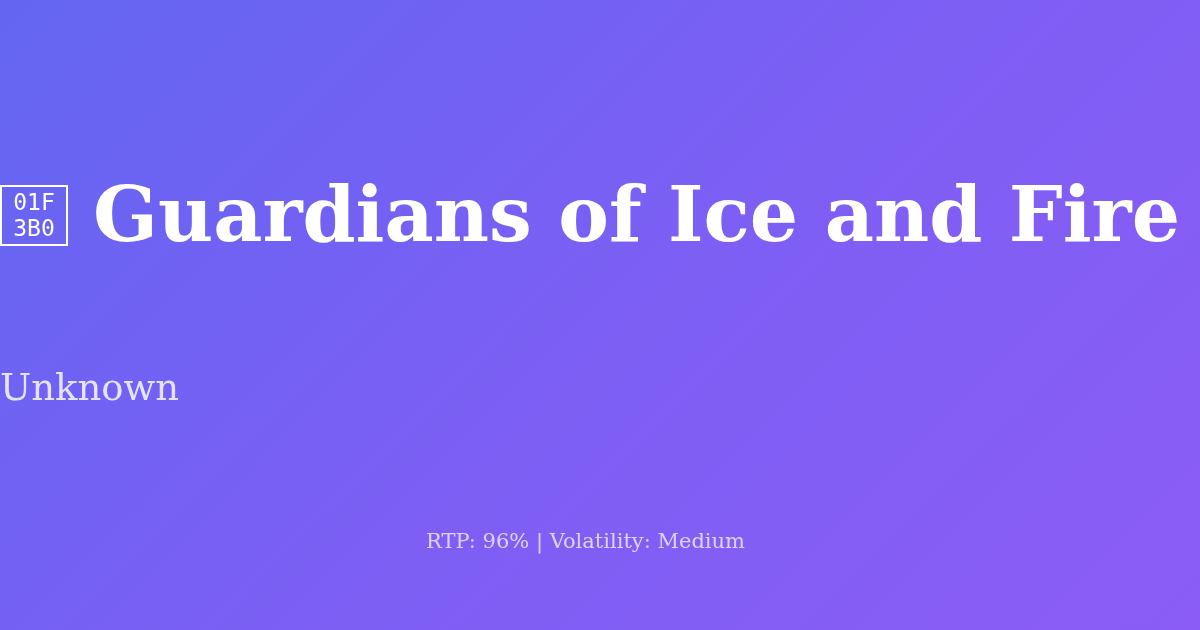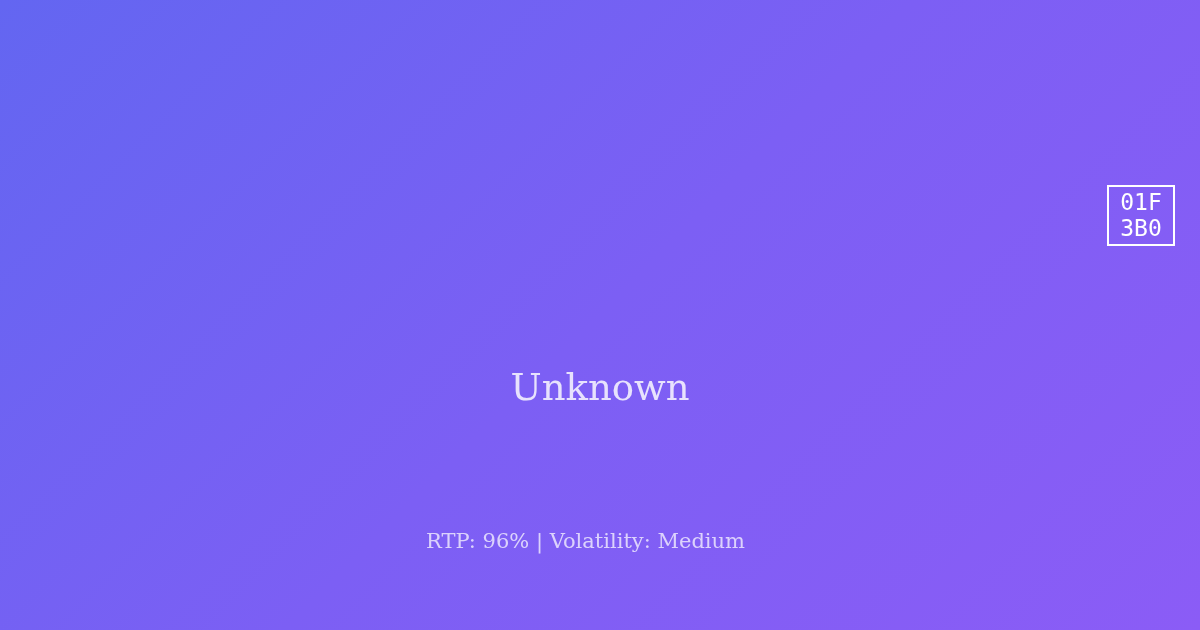--- a/index.html
+++ b/index.html
@@ -29,21 +29,21 @@
 
   
   .title-row {
     position: absolute;
     top: 0;
     left: 0;
     width: 1200px;
     height: 514px;
     display: flex;
     align-items: center;
-    justify-content: flex-end;
+    justify-content: flex-start;
     pointer-events: none;
   }
 
   .title-inner {
     display: flex;
     align-items: center;
     justify-content: center;
     white-space: nowrap;
     transform: translateY(-42px);
   }
@@ -82,21 +82,21 @@
     letter-spacing: 0px;
     white-space: nowrap;
   }
 
   
   .subtitle {
     position: absolute;
     top: 368px;
     left: 0;
     width: 1200px;
-    text-align: center;
+    text-align: left;
     font-family: "DejaVu Serif", "Liberation Serif", serif;
     font-size: 37px;
     font-weight: 400;
     line-height: 40px;
     color: rgba(255, 255, 255, 0.82);
   }
 
   
   .footer-meta {
     position: absolute;
@@ -117,20 +117,21 @@
 <div id="og-card">
 
   <div class="title-row">
     <div class="title-inner">
 
       <span class="tofu">
         <span class="tofu-line">01F</span>
         <span class="tofu-line">3B0</span>
       </span>
 
+      <h1 class="headline">Guardians of Ice and Fire</h1>
 
     </div>
   </div>
 
   <div class="subtitle">Unknown</div>
 
   <div class="footer-meta">RTP: 96% | Volatility: Medium</div>
 
 </div>
 

